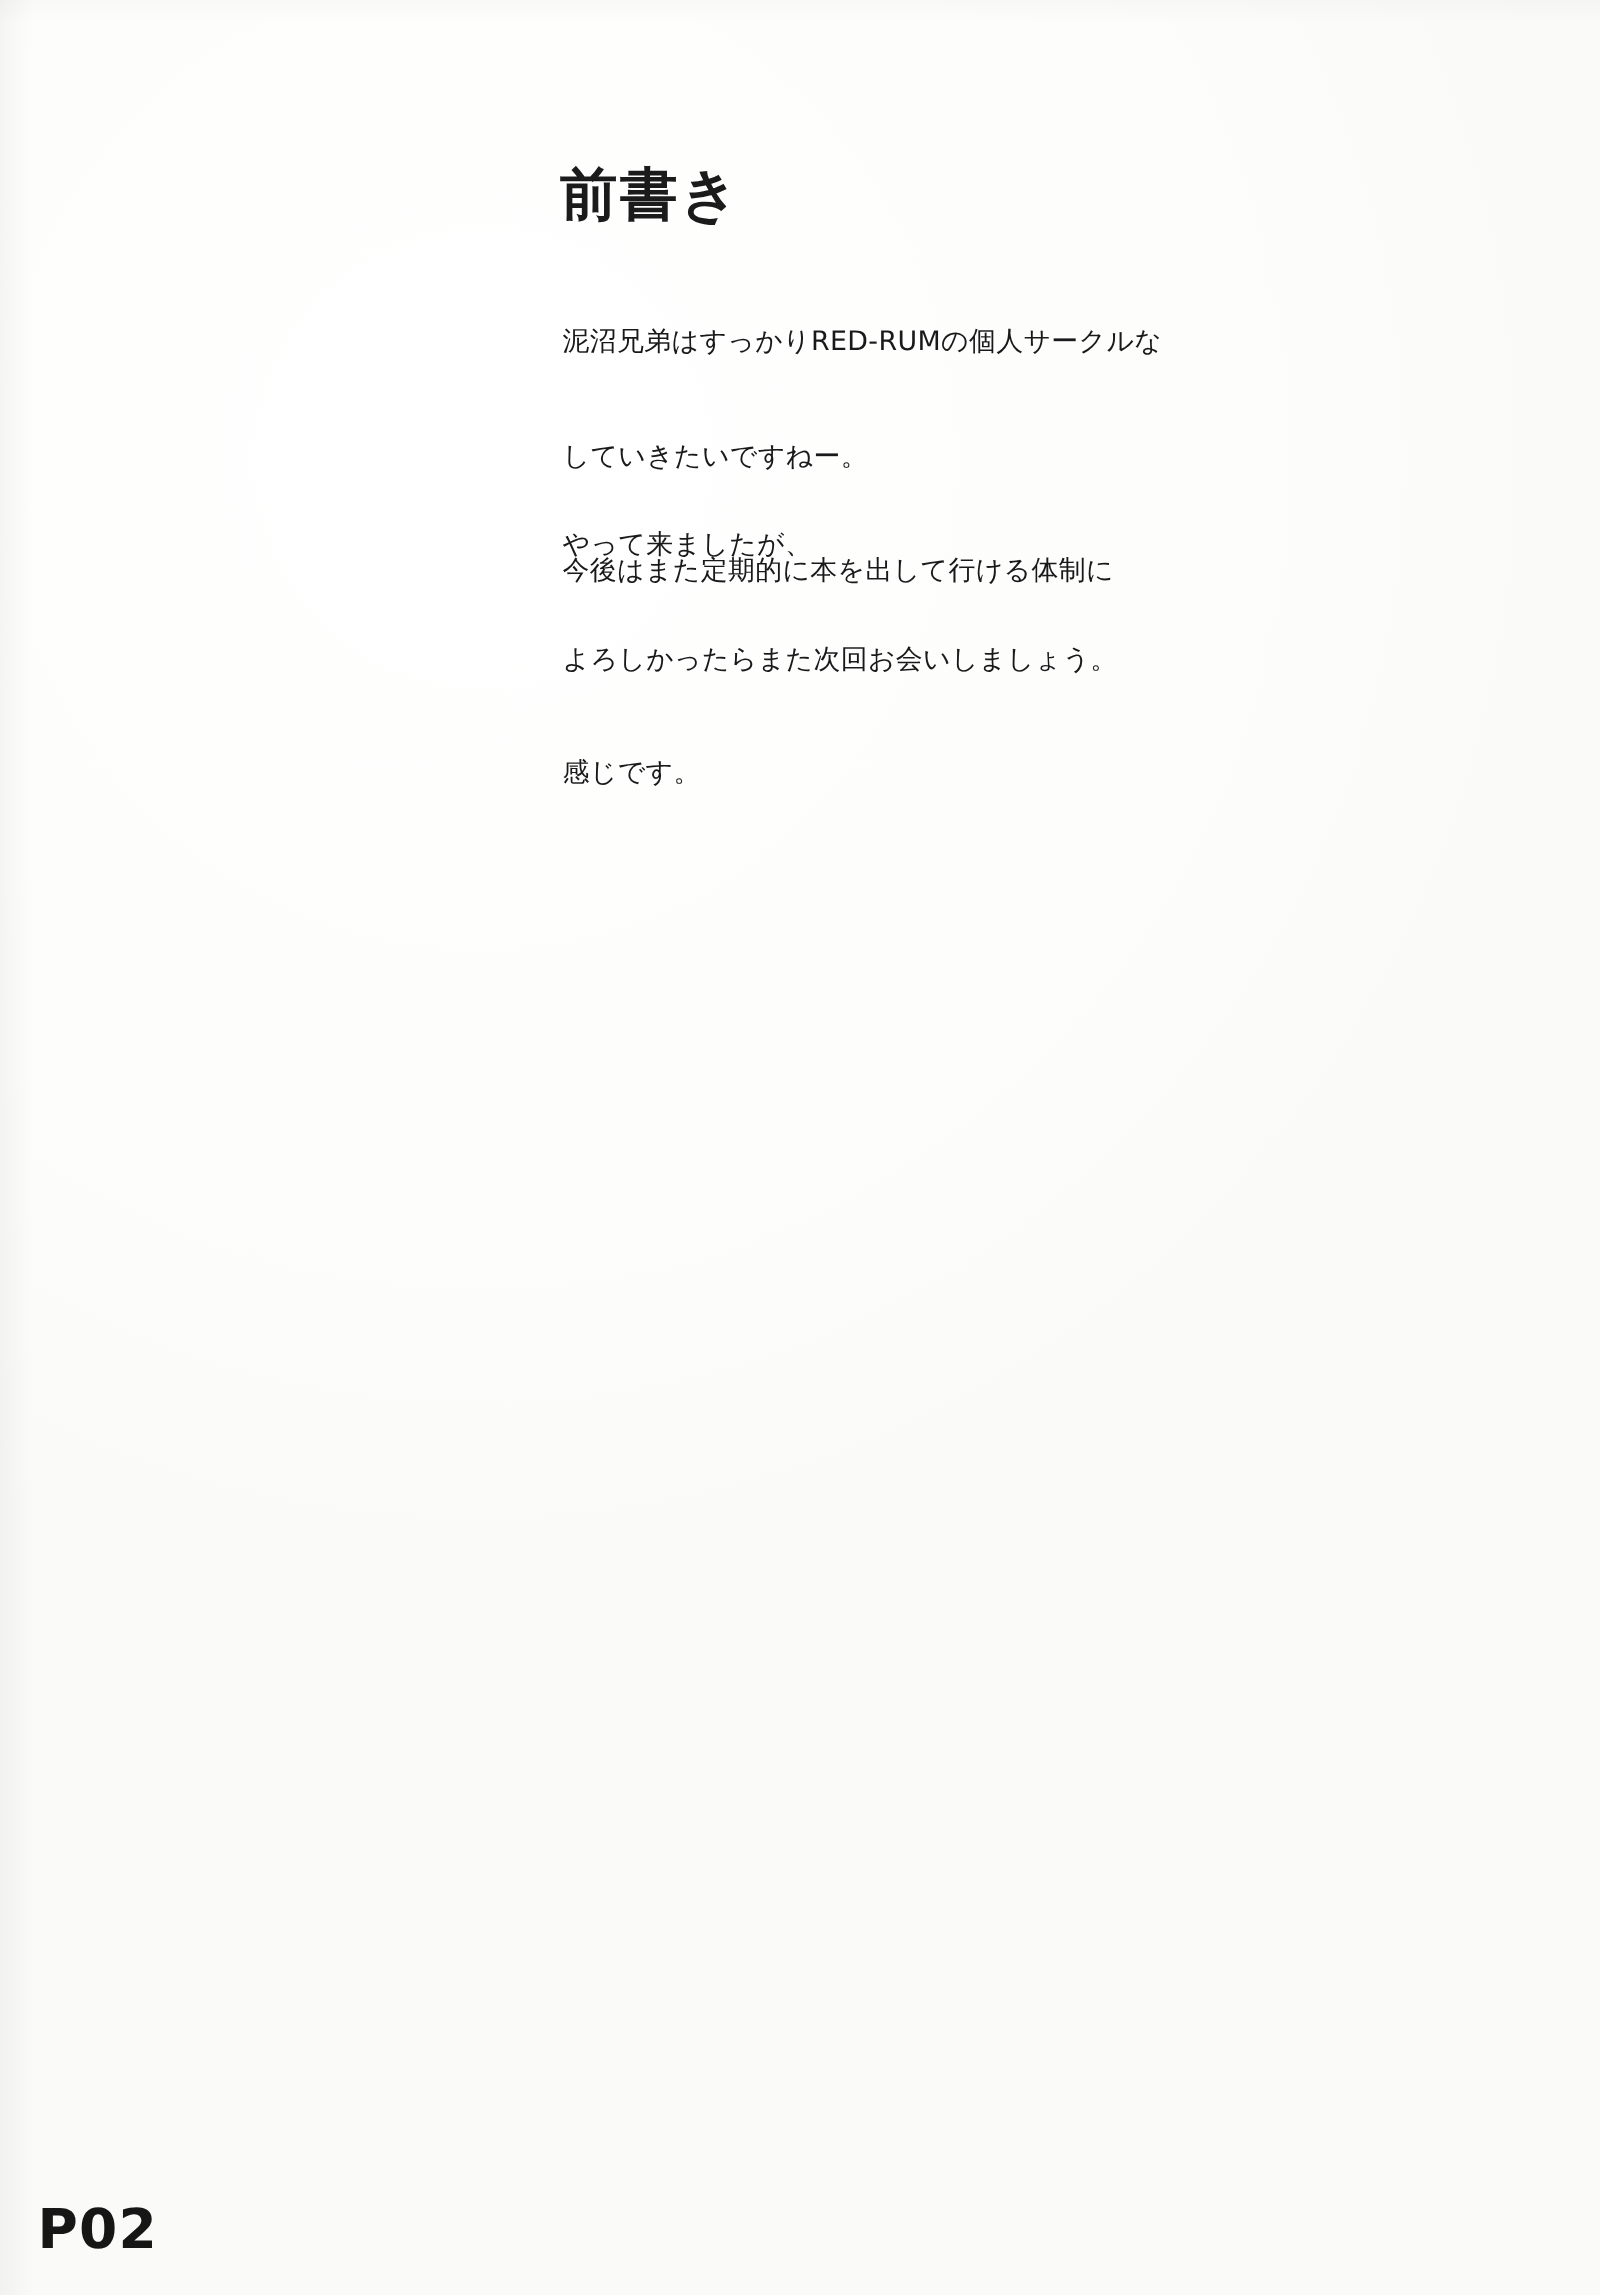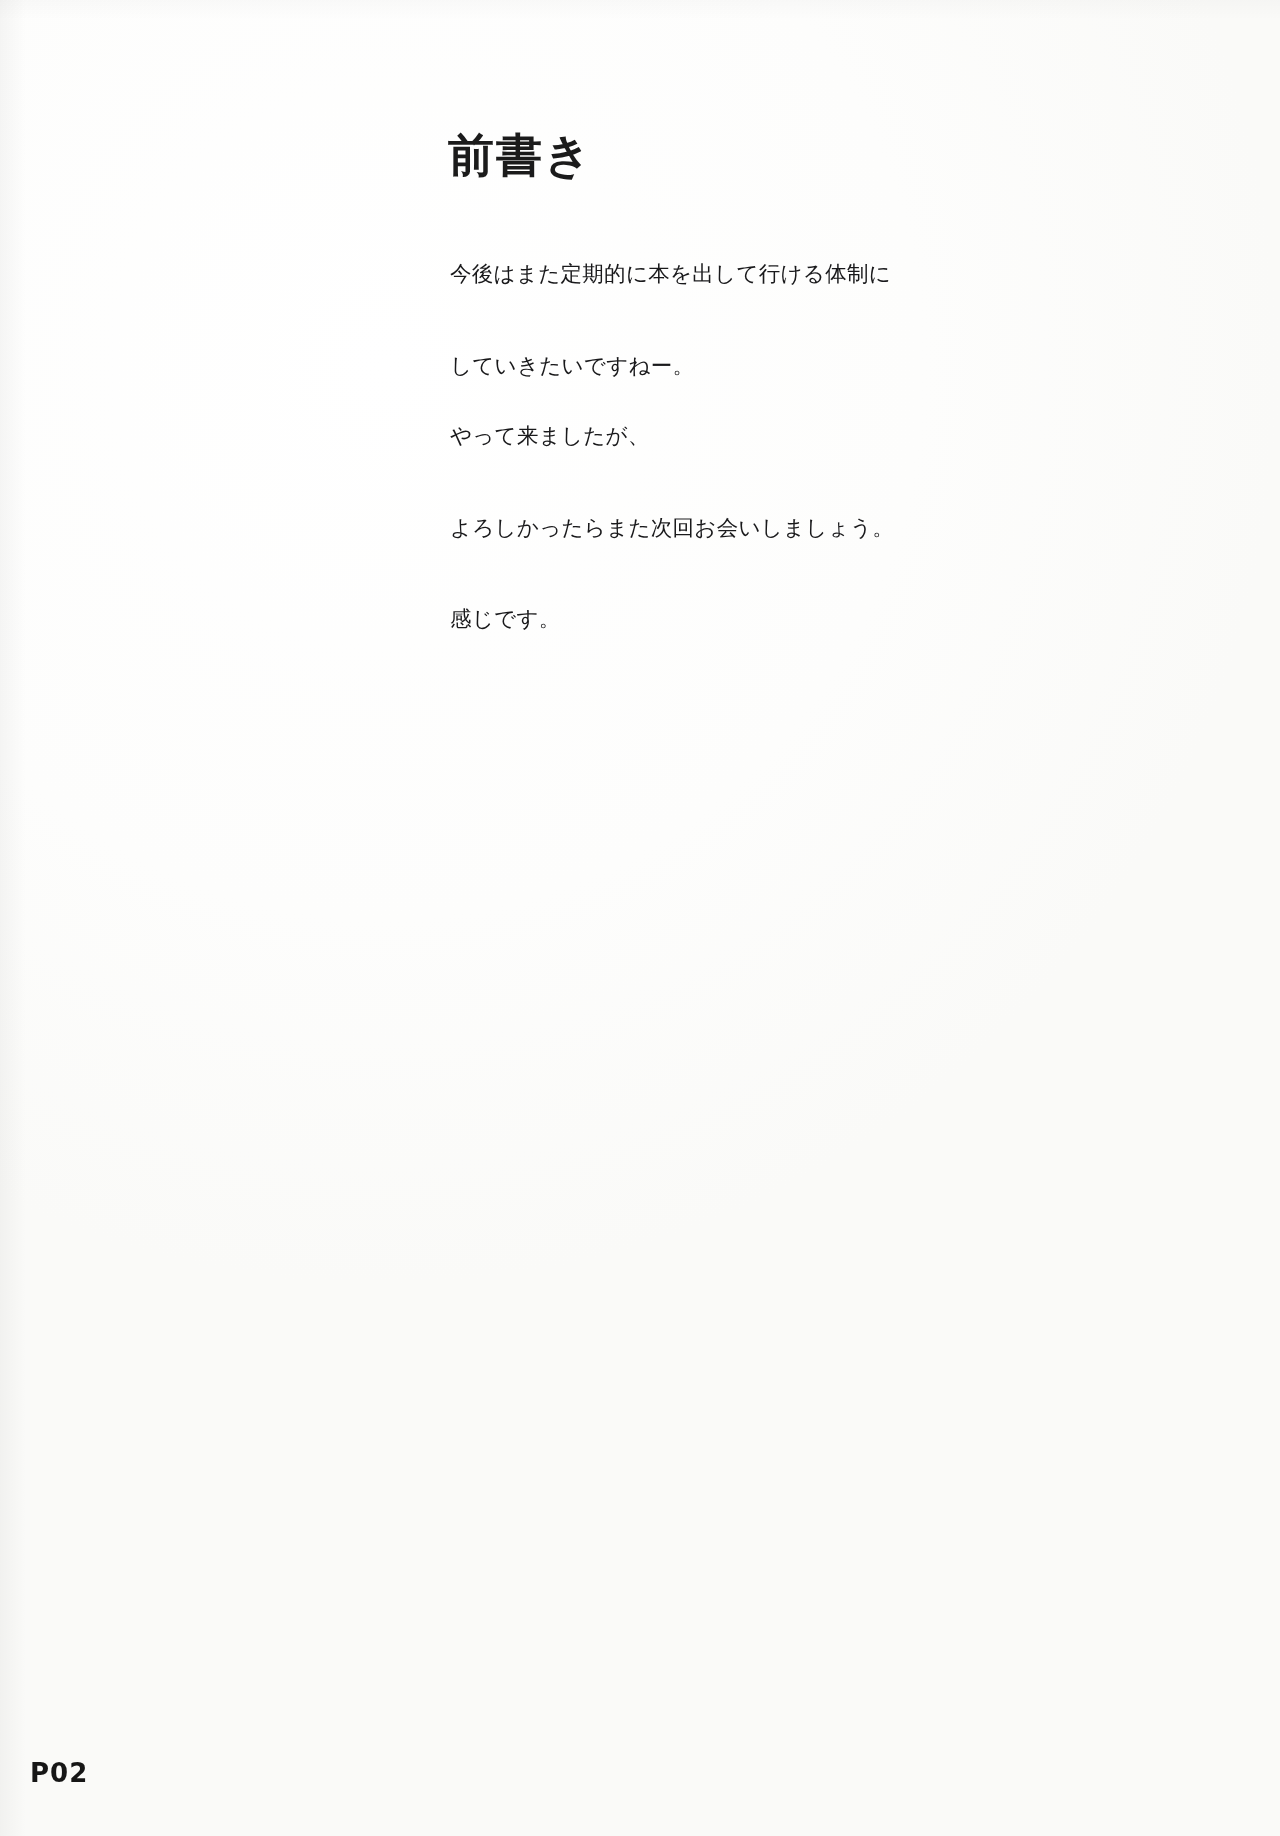--- a/index.html
+++ b/index.html
@@ -70,38 +70,39 @@
   .body-block .line {
     display: block;
     white-space: nowrap;
   }
 
   .page-number {
     position: absolute;
     left: 30px;
     top: 1741px;
     font-family: "DejaVu Sans", sans-serif;
-    font-size: 26px;
+    font-size: 44px;
     font-weight: 700;
     color: #161616;
     letter-spacing: 1px;
   }
 </style>
 </head>
 <body>
 
 <div class="page"></div>
 
 <div class="content">
 
   <div class="heading">前書き</div>
 
   <div class="body-block para-1">
+    <span class="line">泥沼兄弟はすっかりRED-RUMの個人サークルな</span>
+    <span class="line">していきたいですねー。</span>
     <span class="line">今後はまた定期的に本を出して行ける体制に</span>
-    <span class="line">していきたいですねー。</span>
   </div>
 
   <div class="body-block para-2">
     <span class="line">やって来ましたが、</span>
     <span class="line">よろしかったらまた次回お会いしましょう。</span>
     <span class="line">感じです。</span>
   </div>
 
   <div class="page-number">P02</div>
 

